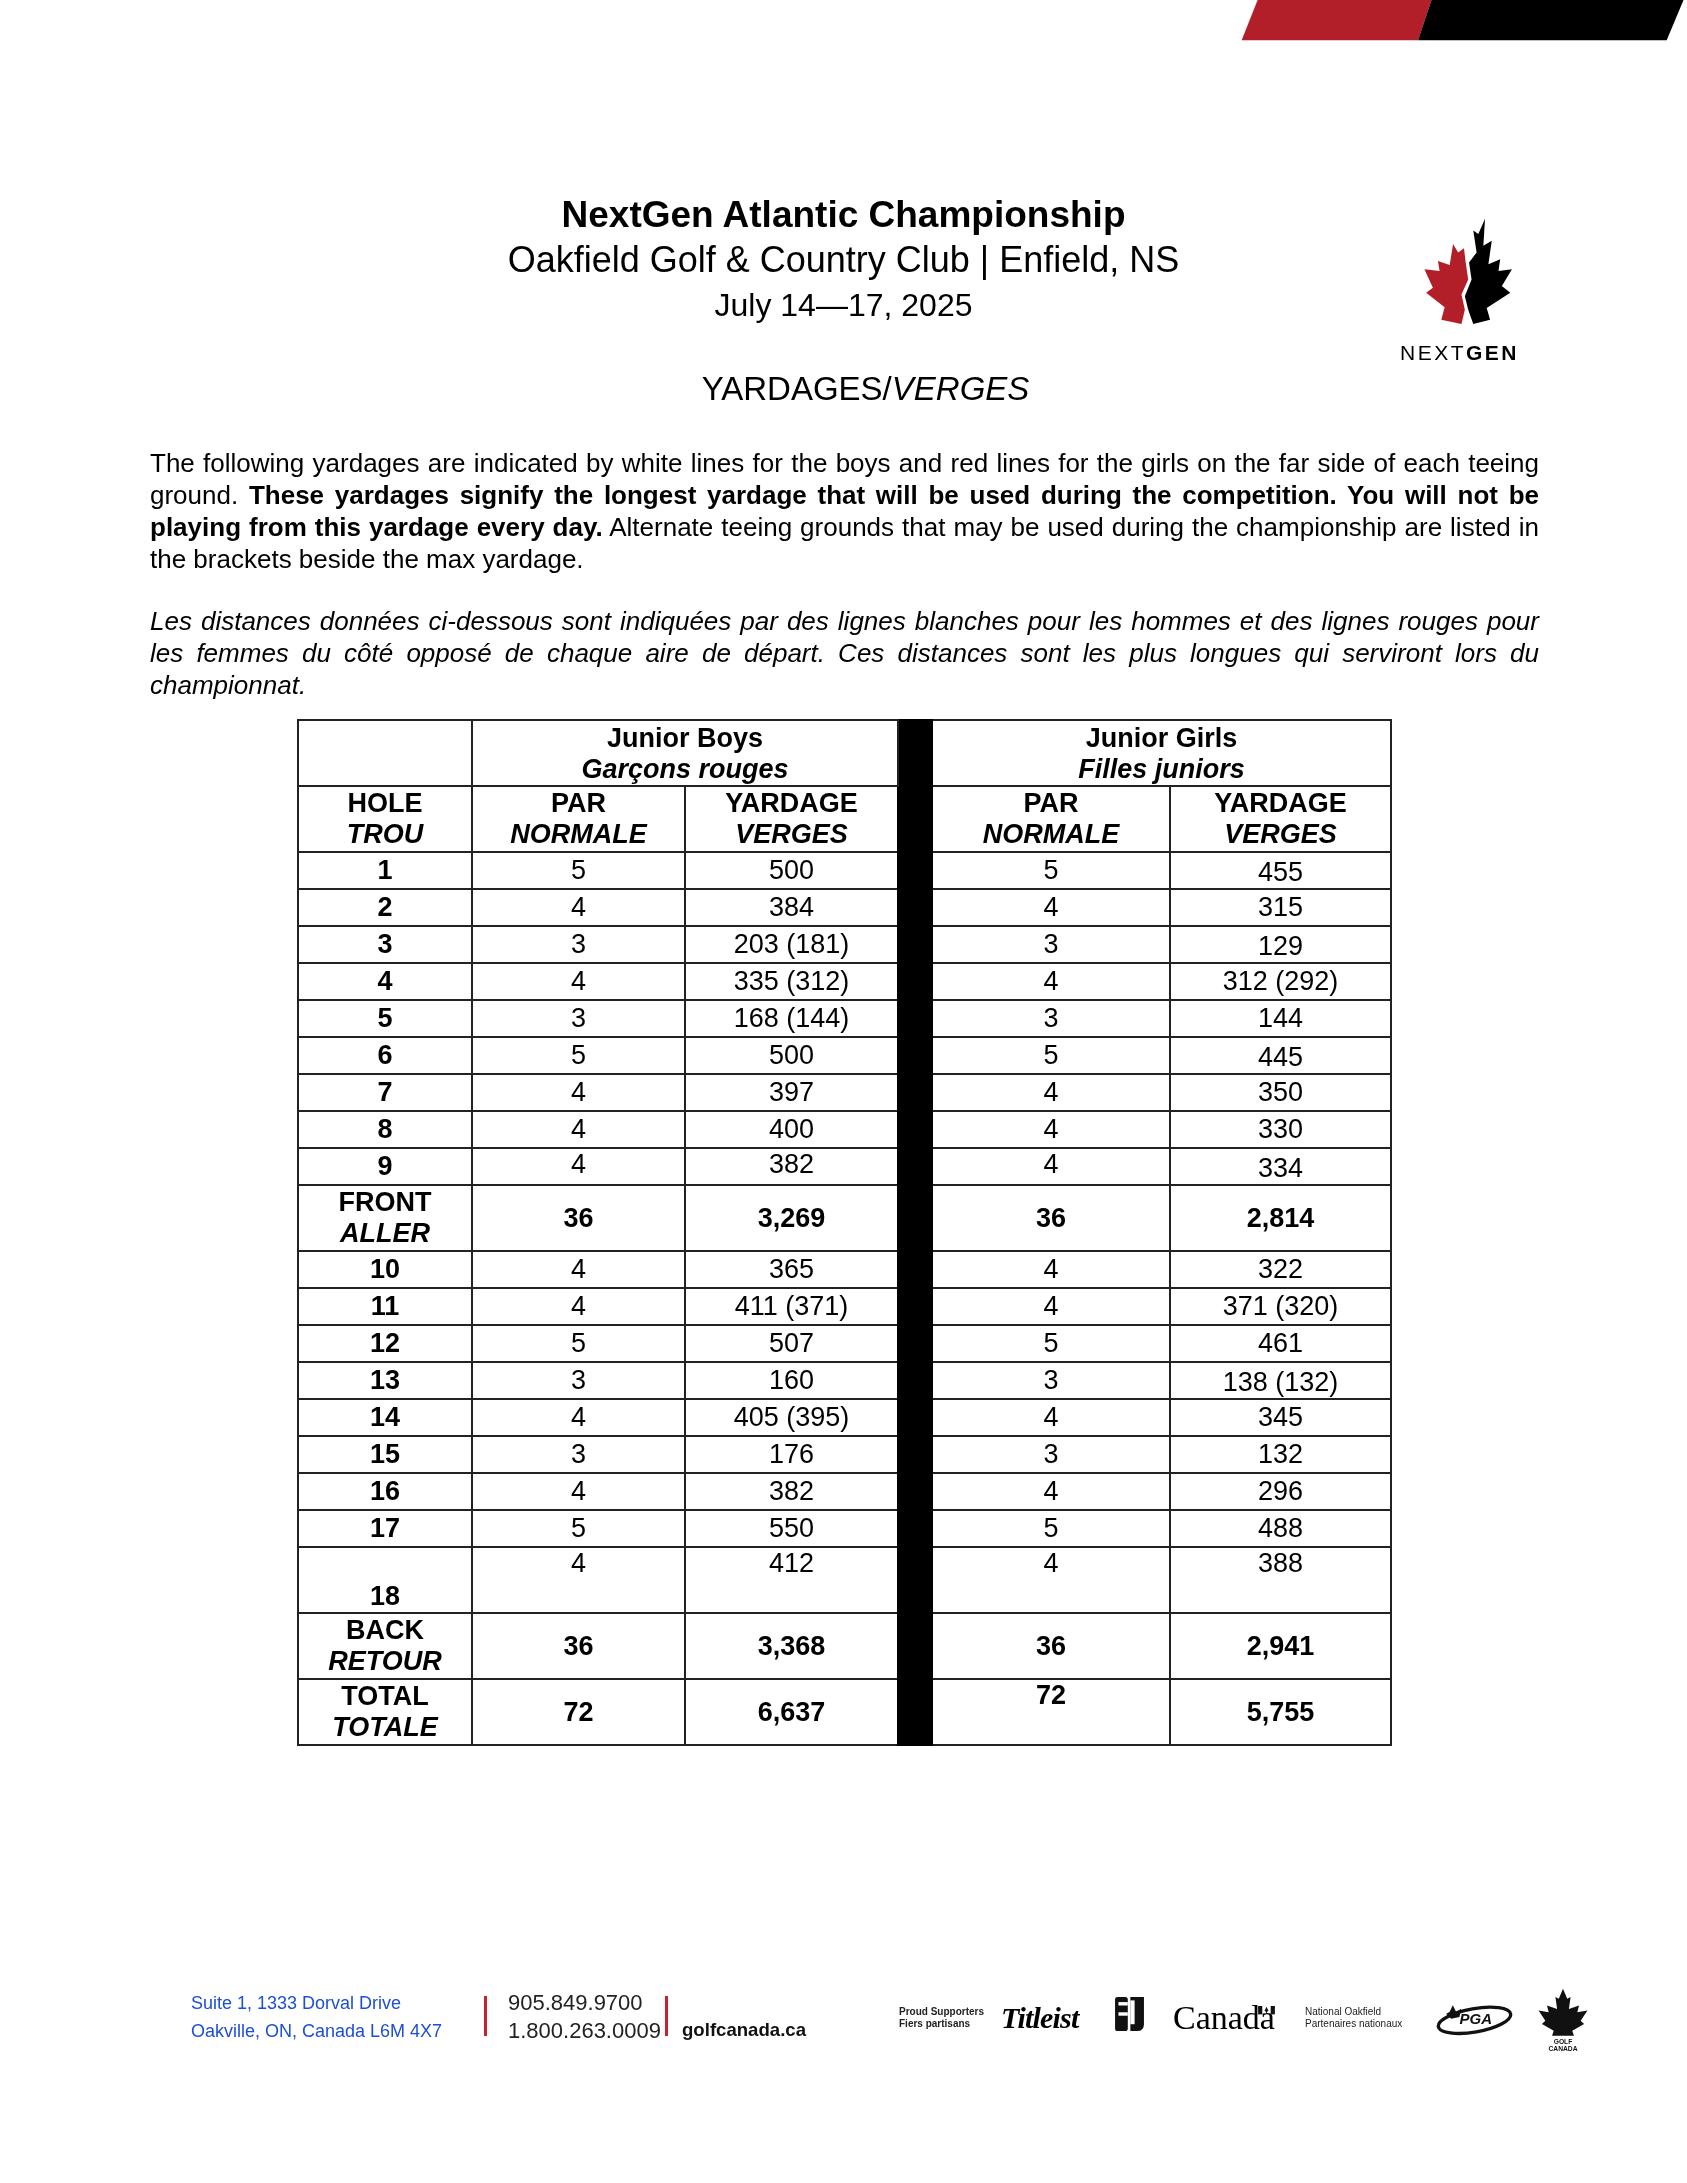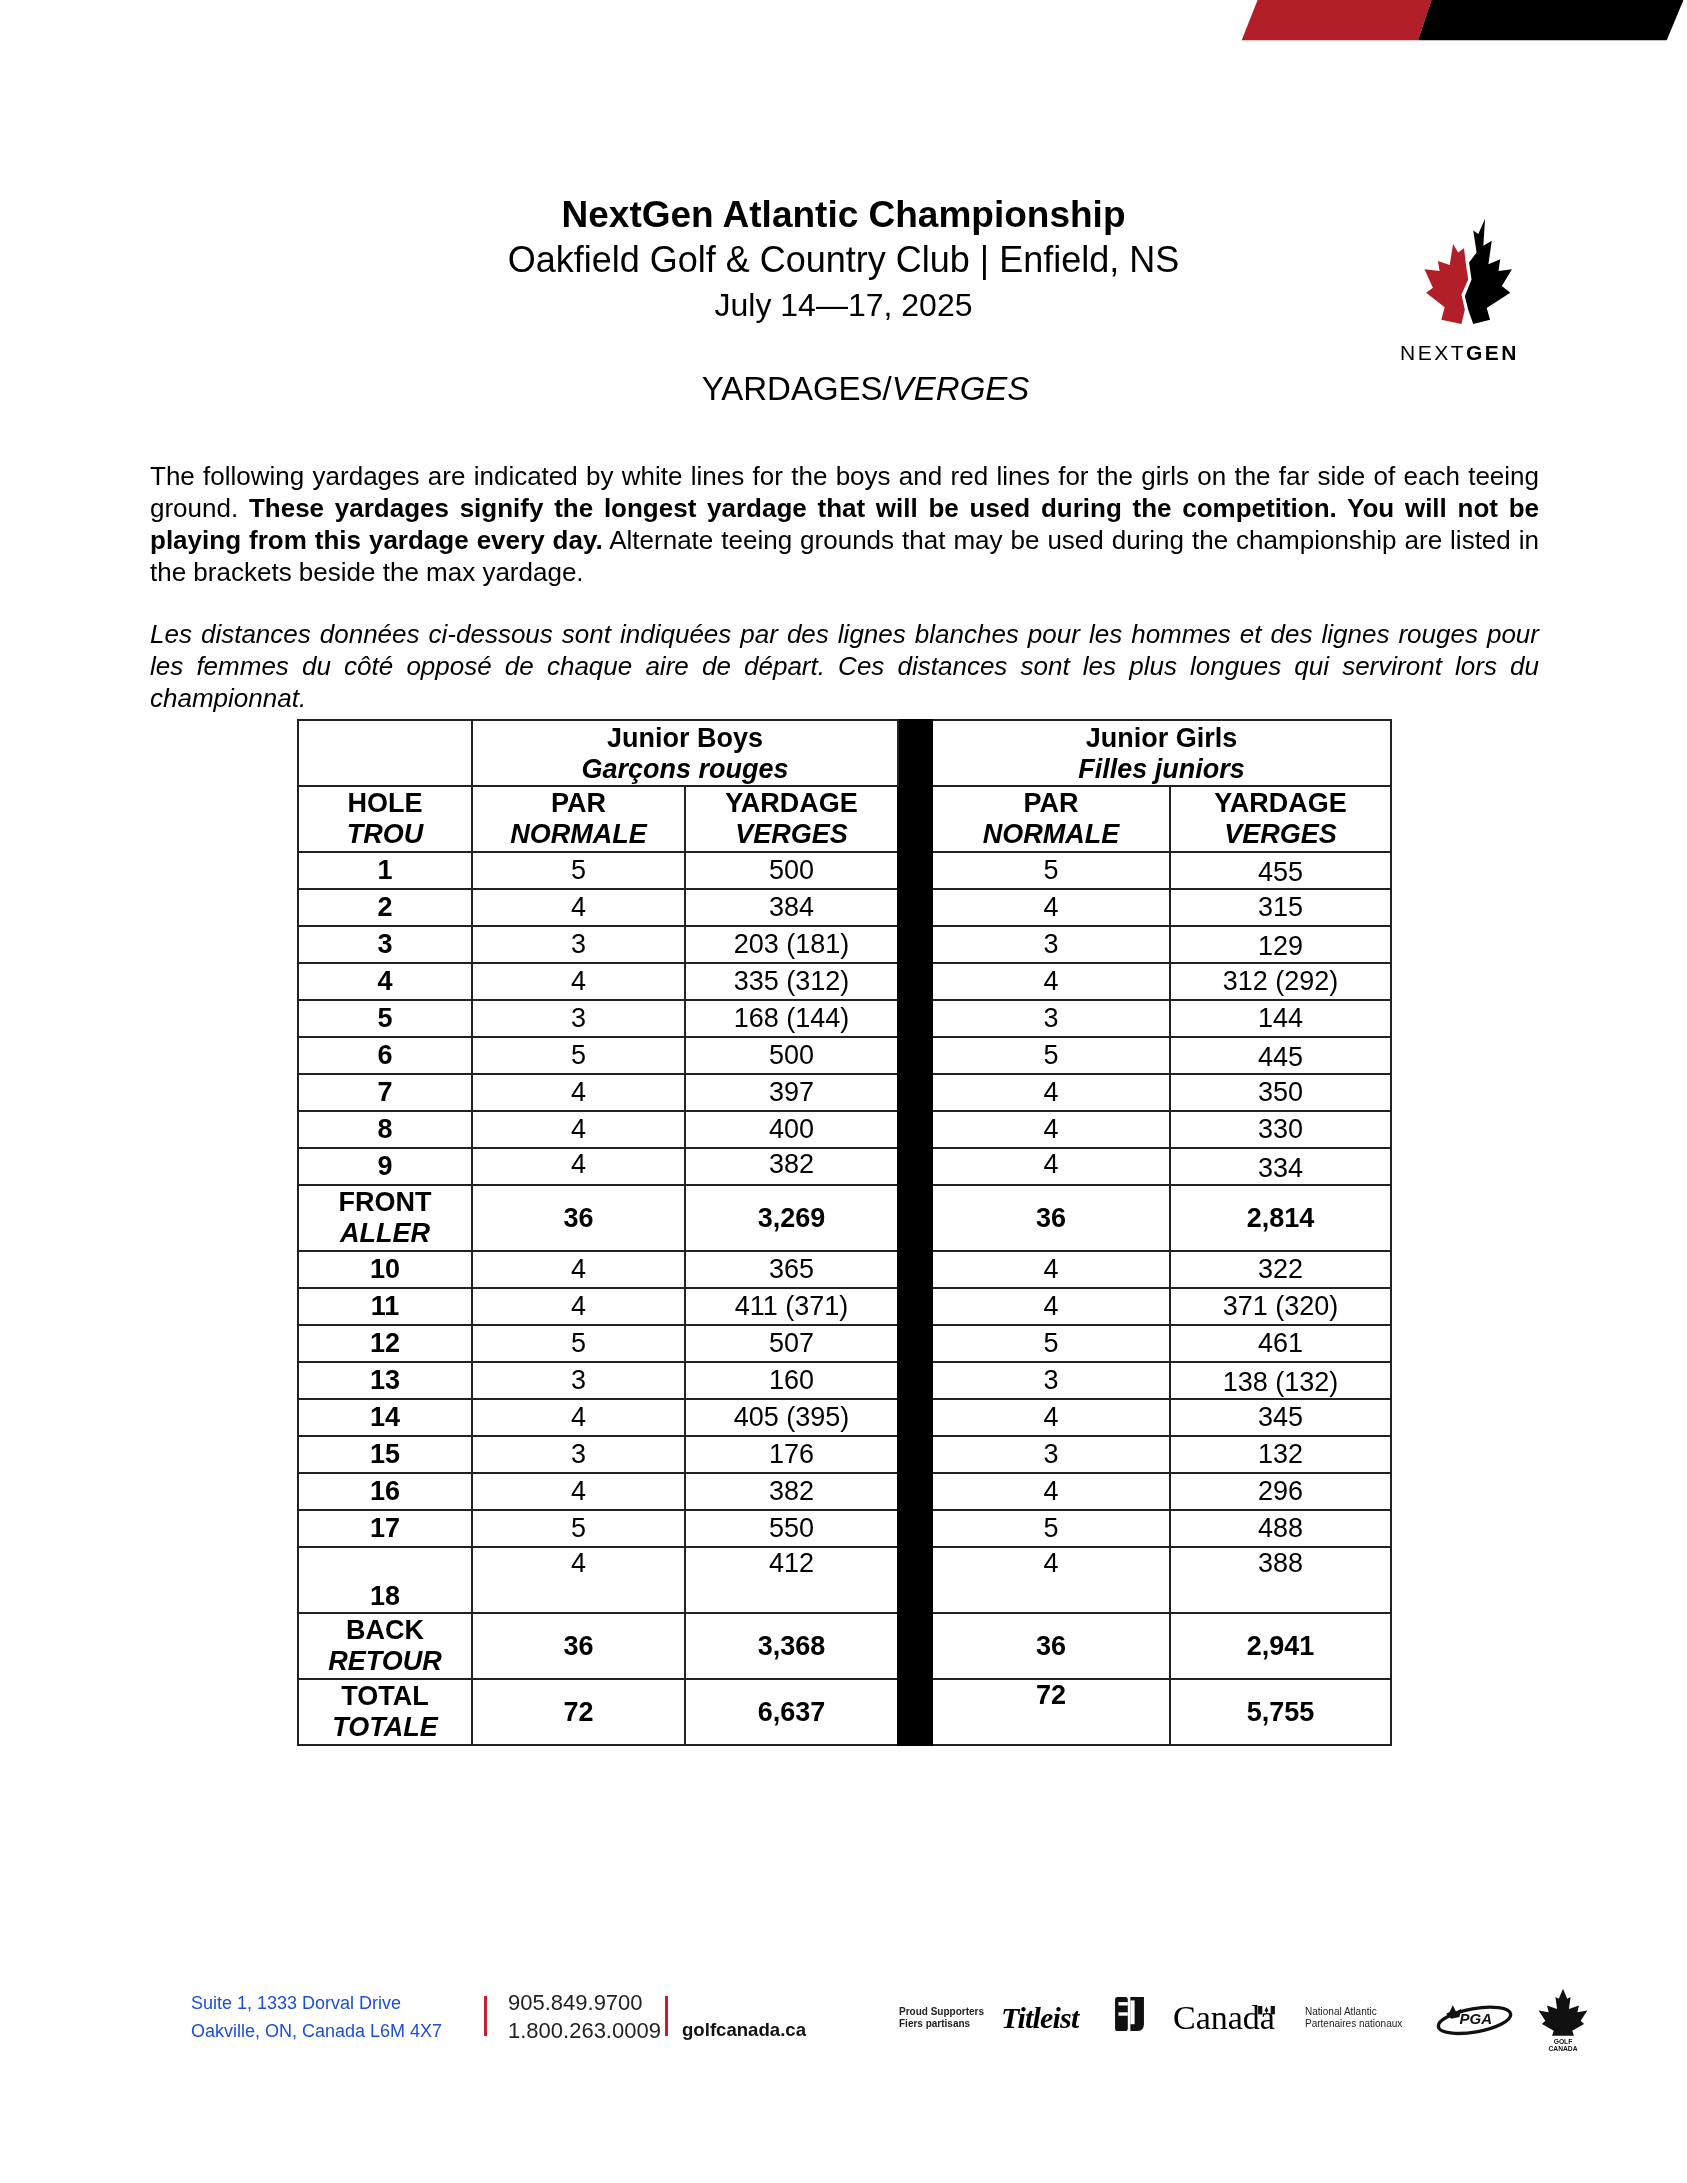--- a/index.html
+++ b/index.html
@@ -18,21 +18,21 @@
     .dates { font-size: 32px; line-height: 46px; }
     .section-heading { margin-top: 42px; font-size: 33px; line-height: 37px; margin-left: 44px; }
     .section-heading .fr { font-style: italic; }
 
     
     .logo { position: absolute; left: 1384px; top: 202px; width: 160px; height: 169px; }
     .logo-word { position: absolute; left: 1400px; top: 341px; font-size: 21px; letter-spacing: 2.5px; }
     .logo-word b { font-weight: bold; }
 
     
-    .para { position: absolute; left: 150px; width: 1389px; font-size: 26px; line-height: 32px; text-align: justify; }
+    .para { position: absolute; left: 150px; width: 1389px; font-size: 26px; line-height: 32px; text-align: justify; margin-top: 13px; }
     .para-en { top: 434px; }
     .para-fr { top: 592px; font-style: italic; }
     .para b { font-weight: bold; }
 
     
     .yardage-table {
       position: absolute; left: 297px; top: 719px;
       border-collapse: collapse; table-layout: fixed;
       font-size: 27px;
     }
@@ -335,21 +335,21 @@
   </div>
   <div class="canada">Canada</div>
   <div class="canada-flag">
     <svg width="17" height="8.4" viewBox="0 0 20 10">
       <rect x="0" y="0" width="5" height="10" fill="#111"></rect>
       <rect x="15" y="0" width="5" height="10" fill="#111"></rect>
       <polygon points="10,1 12,5 10,9 8,5" fill="#111"></polygon>
     </svg>
   </div>
   <div class="partners">
-    <div>National Atlantic</div>
+    <div>National Oakfield</div>
     <div>Partenaires nationaux</div>
   </div>
   <div class="pga">
     <svg width="81" height="40" viewBox="0 0 96 48">
       <ellipse cx="48" cy="28" rx="44" ry="14" fill="none" stroke="#111" stroke-width="4" transform="rotate(-10 48 28)"></ellipse>
       <polygon points="22,10 26,18 32,14 30,24 20,26 14,20 18,18" fill="#111"></polygon>
       <text x="30" y="32" font-family="Liberation Sans, sans-serif" font-style="italic" font-weight="bold" font-size="18" fill="#111">PGA</text>
     </svg>
   </div>
   <div class="gc-logo">

